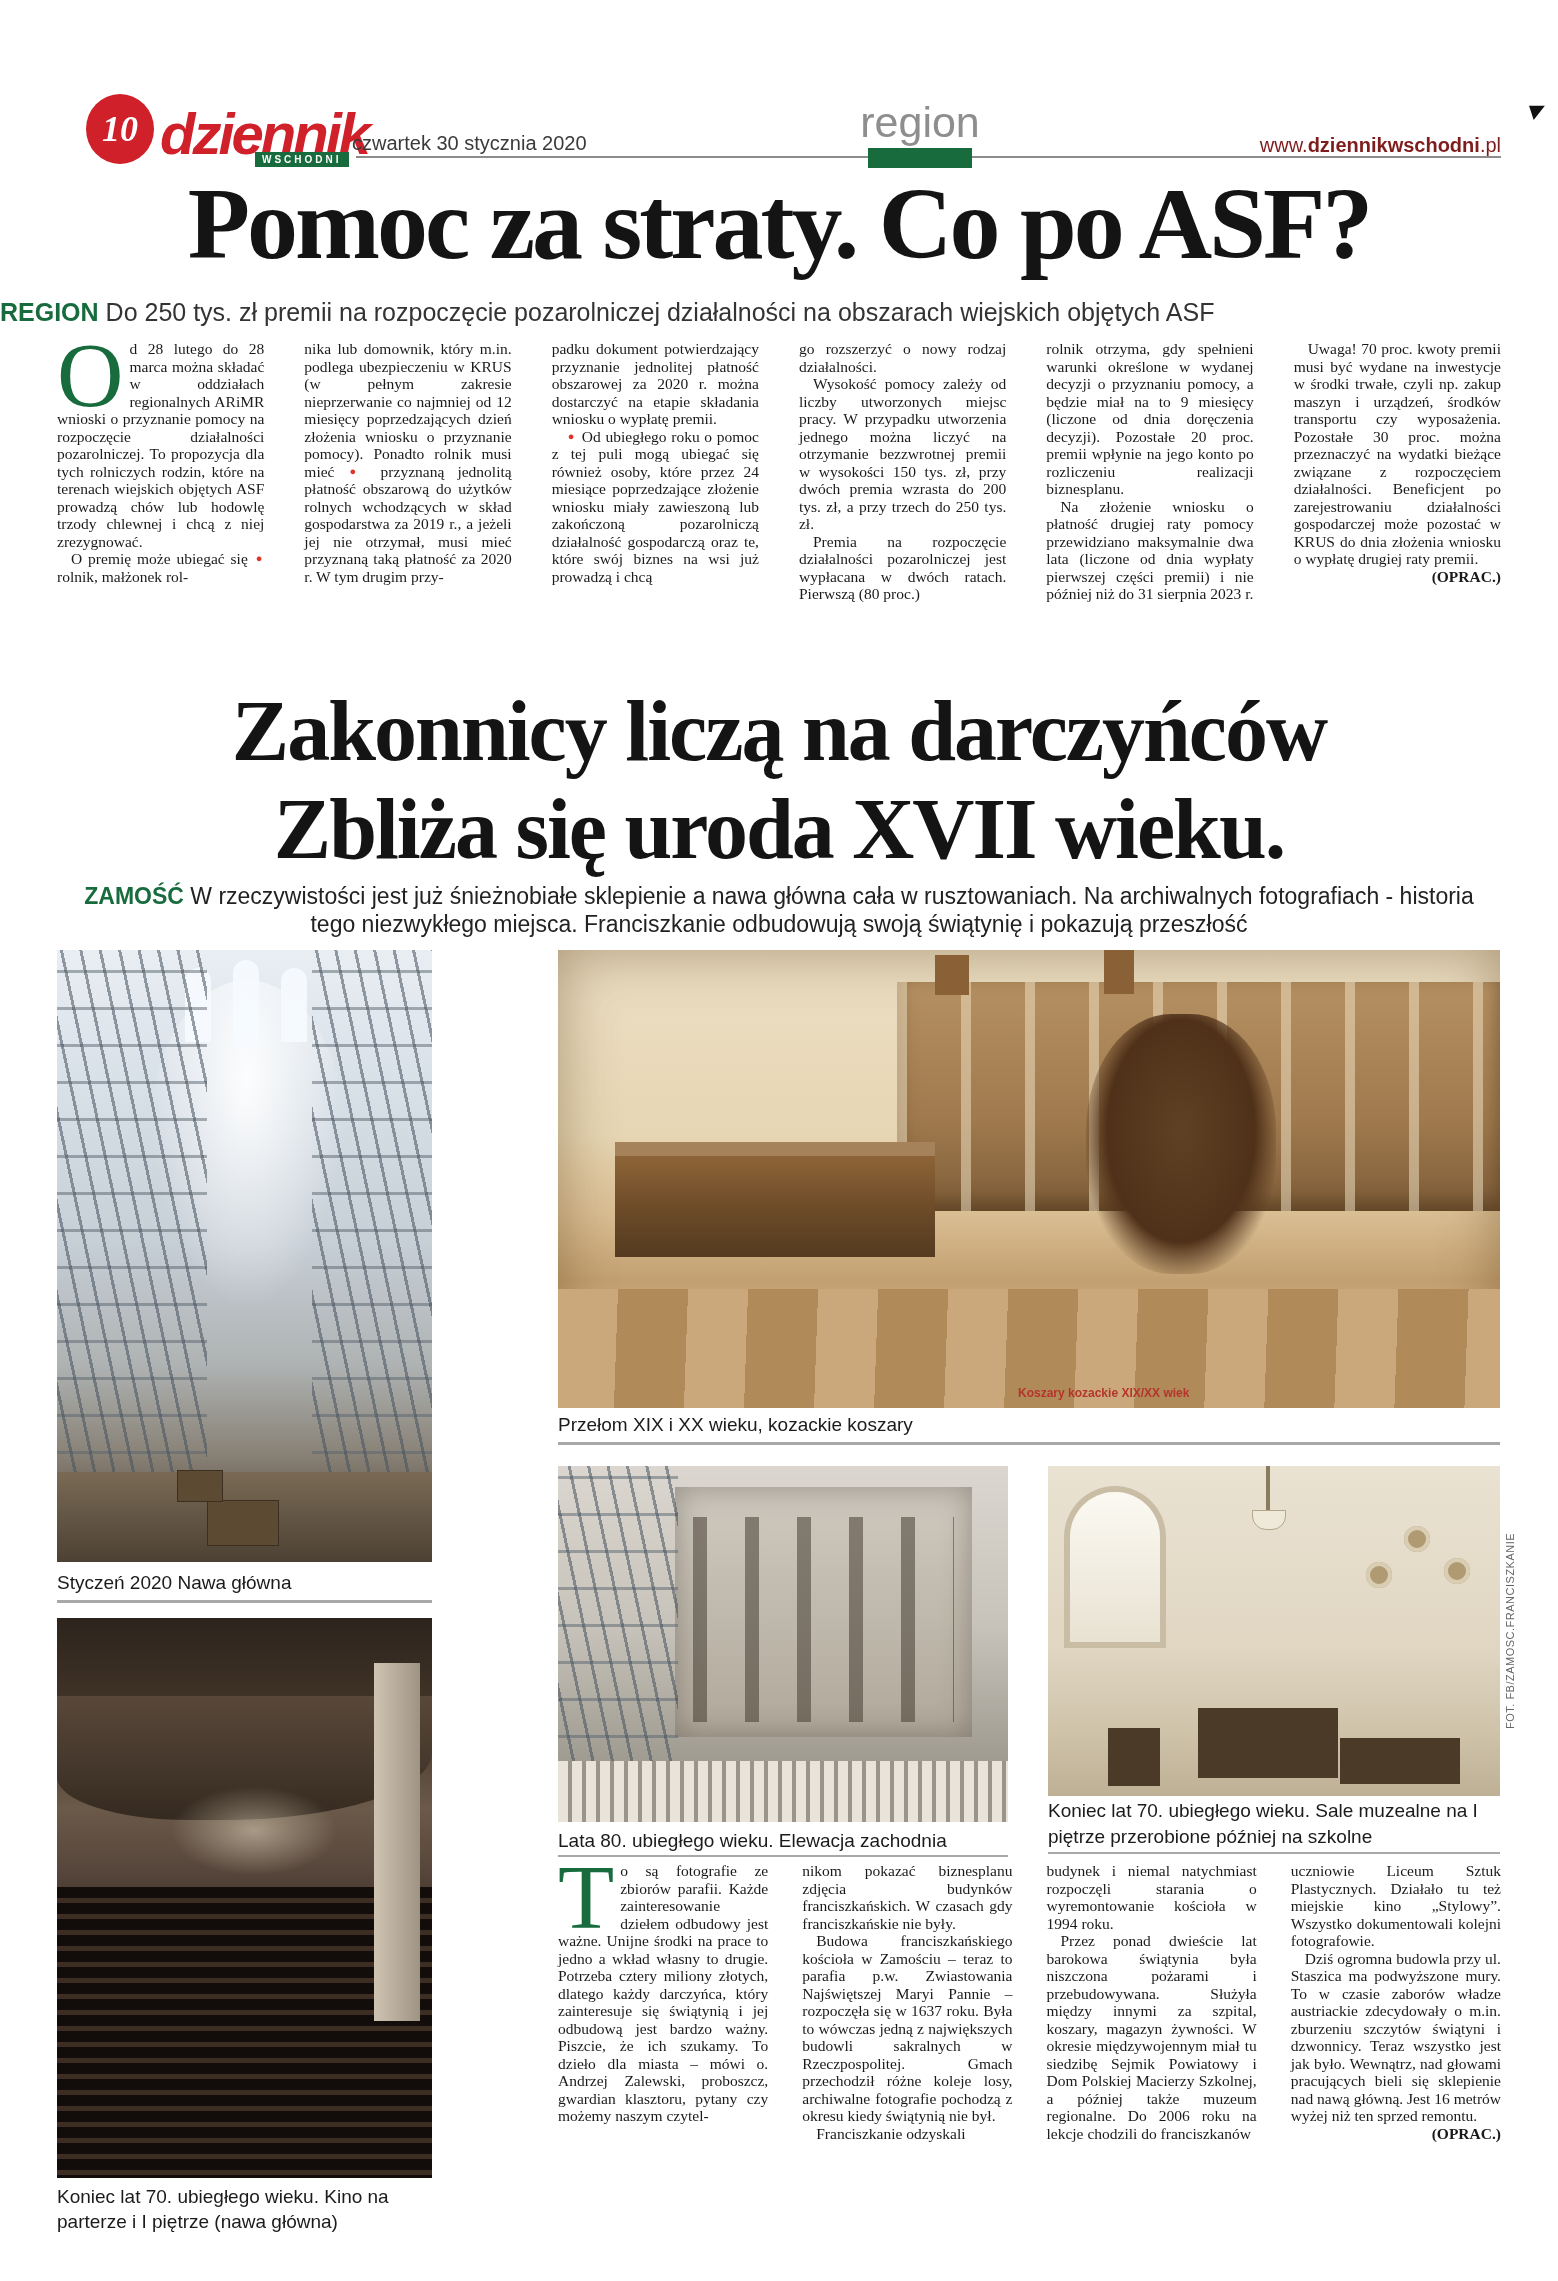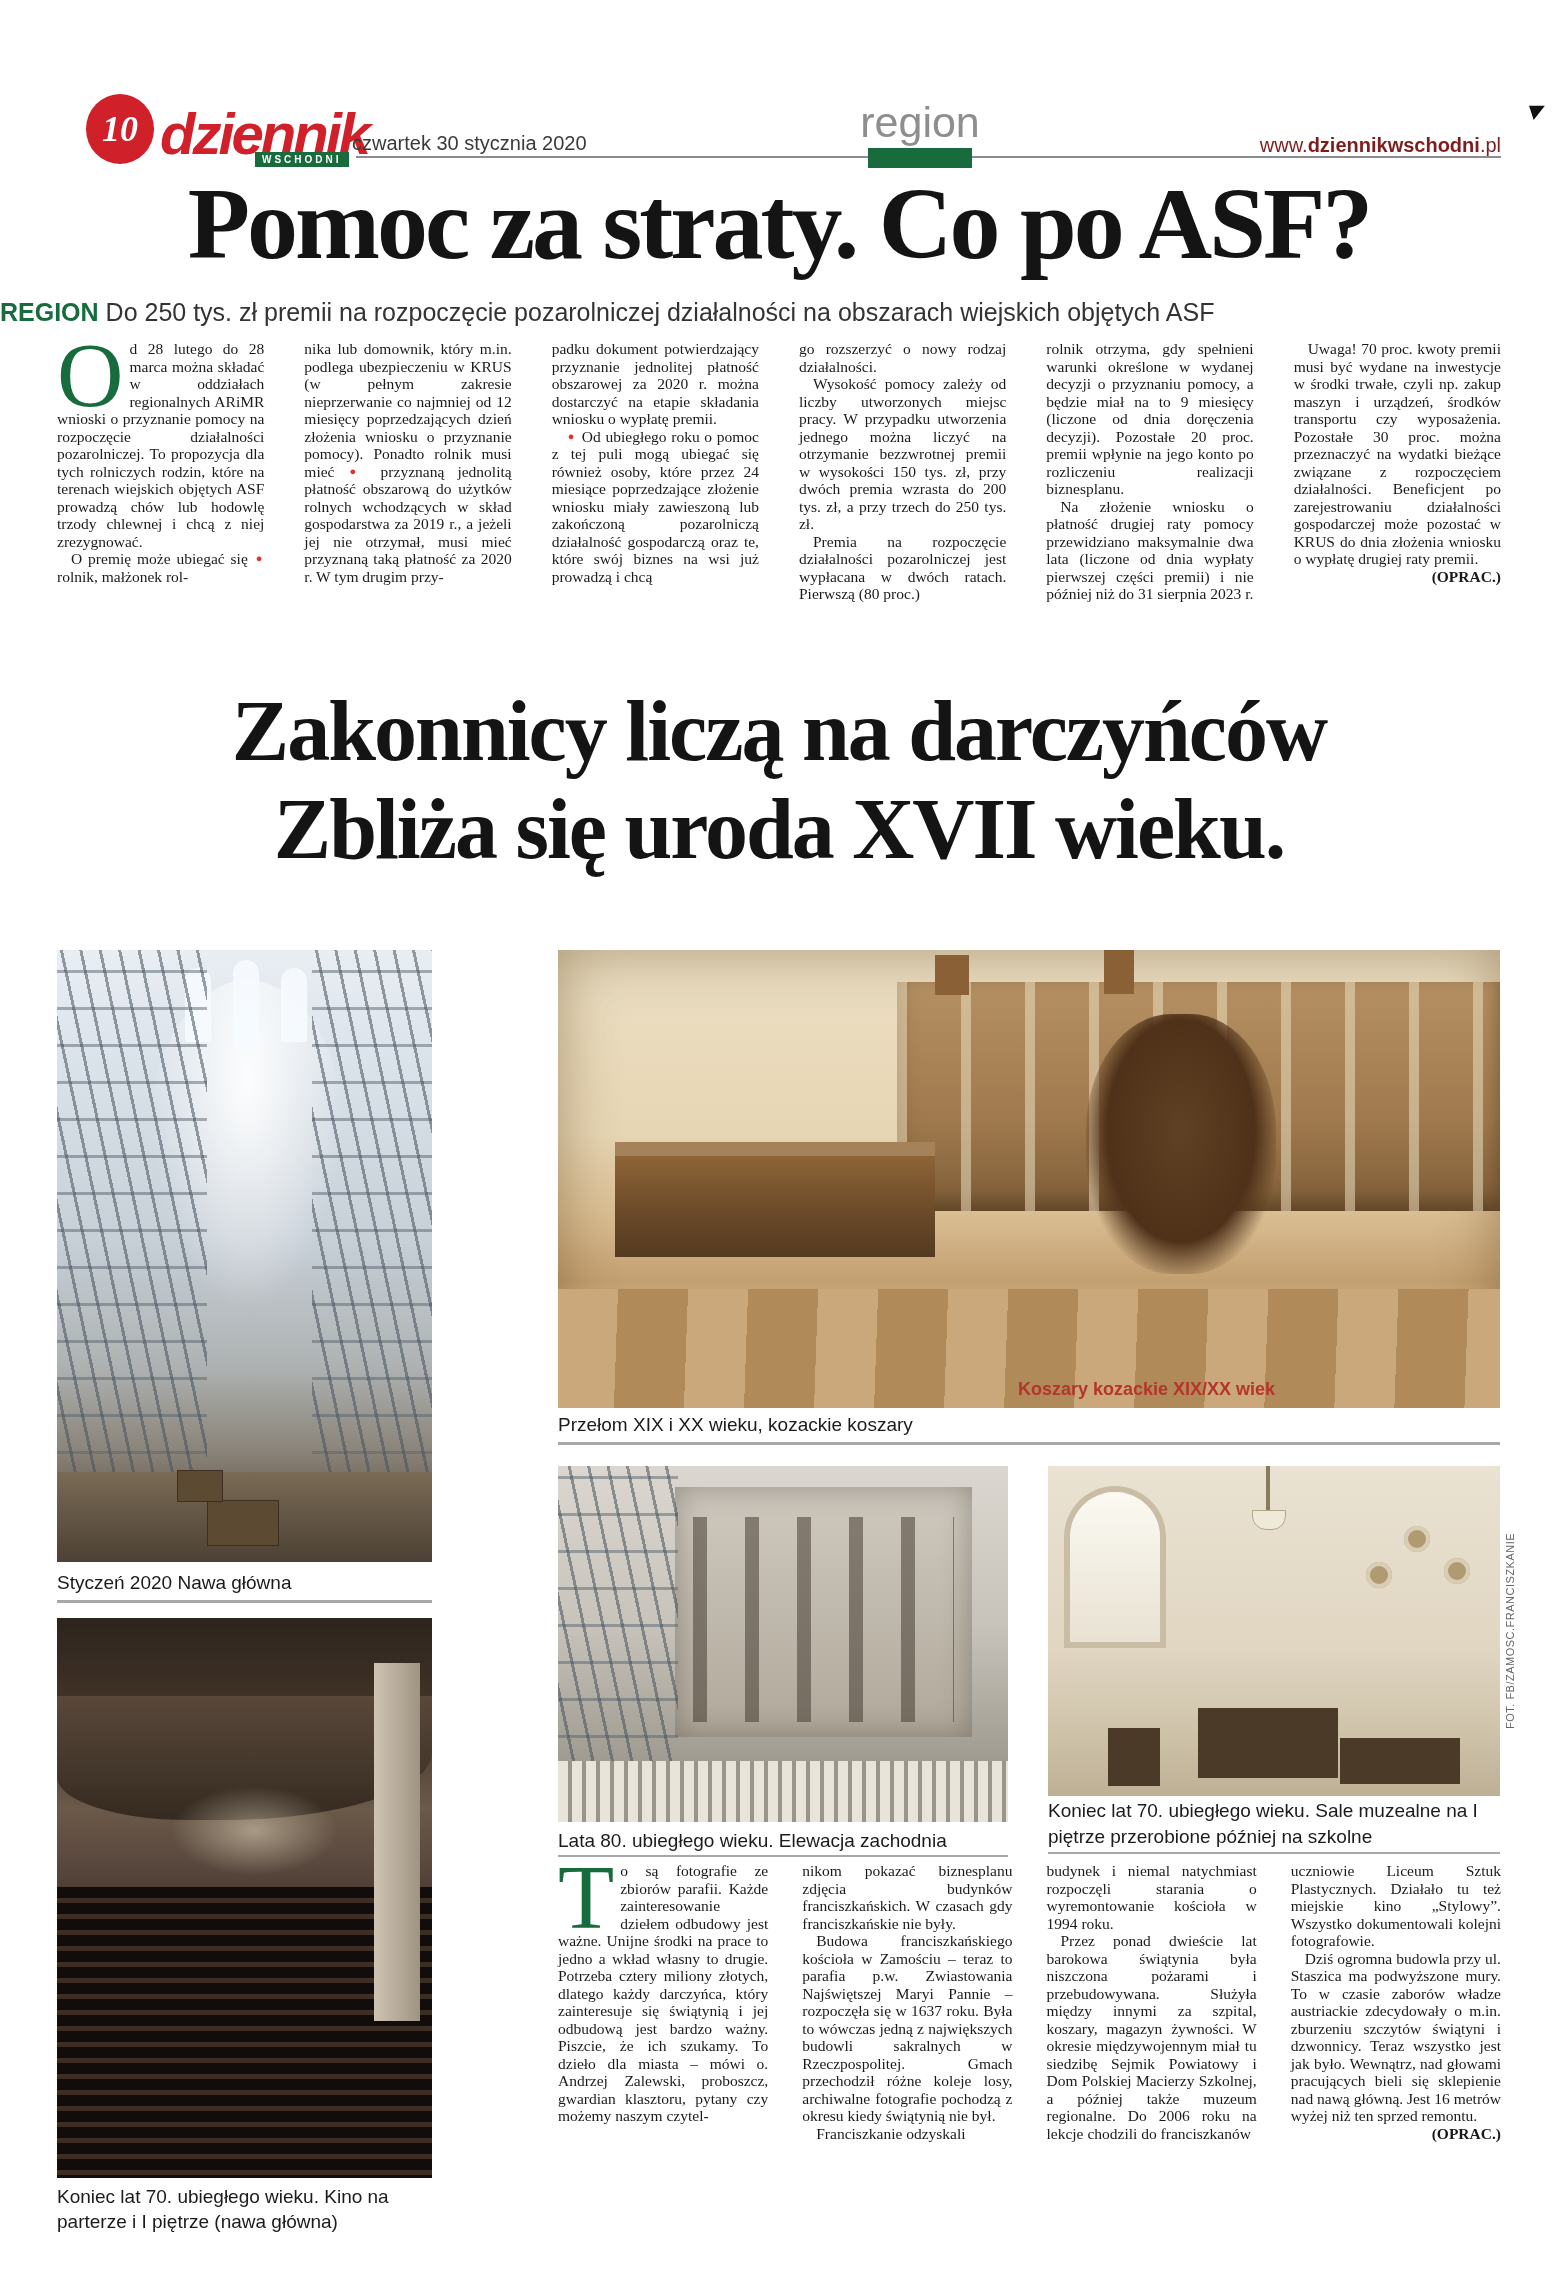--- a/index.html
+++ b/index.html
@@ -79,21 +79,21 @@
   .ph-barracks .tower{position:absolute;background:#8a6136;}
   .ph-barracks .barn{position:absolute;left:6%;top:45%;width:34%;height:22%;
      background:linear-gradient(180deg,#8d6437 0%,#6b4a28 55%,#543a20 100%);
      box-shadow:0 -14px 0 #a5825a;}
   .ph-barracks .tree{position:absolute;left:56%;top:14%;width:190px;height:260px;border-radius:45%;
      background:radial-gradient(ellipse at 50% 45%,#5f4124 0%,#4f3119 55%,rgba(79,49,25,0) 75%);}
   .ph-barracks .ground{position:absolute;left:0;bottom:0;width:100%;height:26%;
      background:repeating-linear-gradient(92deg,#caa87c 0 60px,#b08a58 60px 130px),
                 linear-gradient(180deg,rgba(120,85,45,.2),rgba(70,45,20,.55));}
   .red-label{position:absolute;left:460px;bottom:8px;color:#b5352c;font-family:"Liberation Sans",sans-serif;
-     font-size:18px;font-weight:700;}
+     font-size:12px;font-weight:700;}
   .ph-elev{left:558px;top:1466px;width:450px;height:356px;
      background:linear-gradient(180deg,#dbd7d0 0%,#c7c3ba 45%,#a7a399 75%,#8f8b82 100%);}
   .ph-elev .facade{position:absolute;left:26%;top:6%;width:66%;height:70%;
      background:linear-gradient(180deg,#cfc9bf,#b0a89a);
      box-shadow:inset 0 0 30px rgba(60,55,45,.4);}
   .ph-elev .slots{position:absolute;inset:12% 6% 6% 6%;
      background:repeating-linear-gradient(90deg,rgba(70,60,50,.55) 0 14px,rgba(70,60,50,0) 14px 52px);}
   .ph-elev .fence{position:absolute;left:0;bottom:0;width:100%;height:17%;
      background:repeating-linear-gradient(90deg,#e8e4da 0 10px,#9b948a 10px 14px);}
   .ph-museum{left:1048px;top:1466px;width:452px;height:330px;
@@ -160,20 +160,24 @@
     <div class="col">
         <p class="para ind"><span>Uwaga! 70 proc. kwoty premii musi być wydane na inwestycje w środki trwałe, czyli np. zakup maszyn i urządzeń, środków transportu czy wyposażenia. Pozostałe 30 proc. można przeznaczyć na wydatki bieżące związane z rozpoczęciem działalności. Beneficjent po zarejestrowaniu działalności gospodarczej może pozostać w KRUS do dnia złożenia wniosku o wypłatę drugiej raty premii.</span></p>
         <p class="para ar"><span class="oprac">(OPRAC.)</span></p>
       </div>
   </div>
 
   <div class="abs h2">
     <div>Zakonnicy liczą na darczyńców</div>
     <div>Zbliża się uroda XVII wieku.</div>
   </div>
+  <div class="abs lead">
+    <span class="lbl">ZAMOŚĆ</span>
+    <span>W rzeczywistości jest już śnieżnobiałe sklepienie a nawa główna cała w rusztowaniach. Na archiwalnych fotografiach - historia tego niezwykłego miejsca. Franciszkanie odbudowują swoją świątynię i pokazują przeszłość</span>
+  </div>
 
   <div class="abs photo ph-nave">
     <div class="glow"></div>
     <div class="win" style="left:128px;top:18px;"></div>
     <div class="win" style="left:176px;top:10px;height:88px;"></div>
     <div class="win" style="left:224px;top:18px;"></div>
     <div class="scaff" style="left:0;top:0;width:150px;height:100%;"></div>
     <div class="scaff" style="right:0;top:0;width:120px;height:100%;"></div>
     <div class="floor"></div>
     <div class="crate" style="left:150px;bottom:16px;width:70px;height:44px;"></div>

